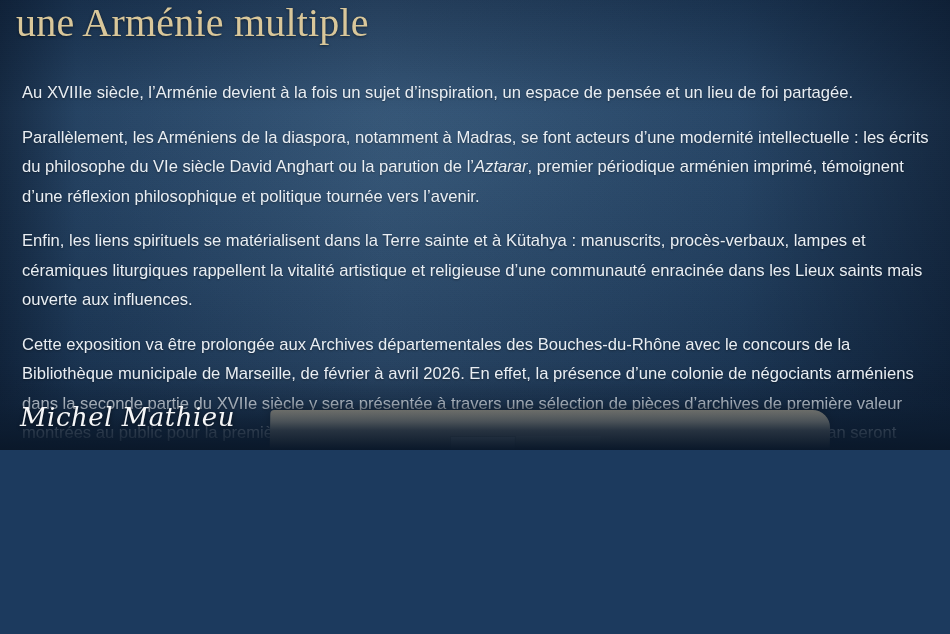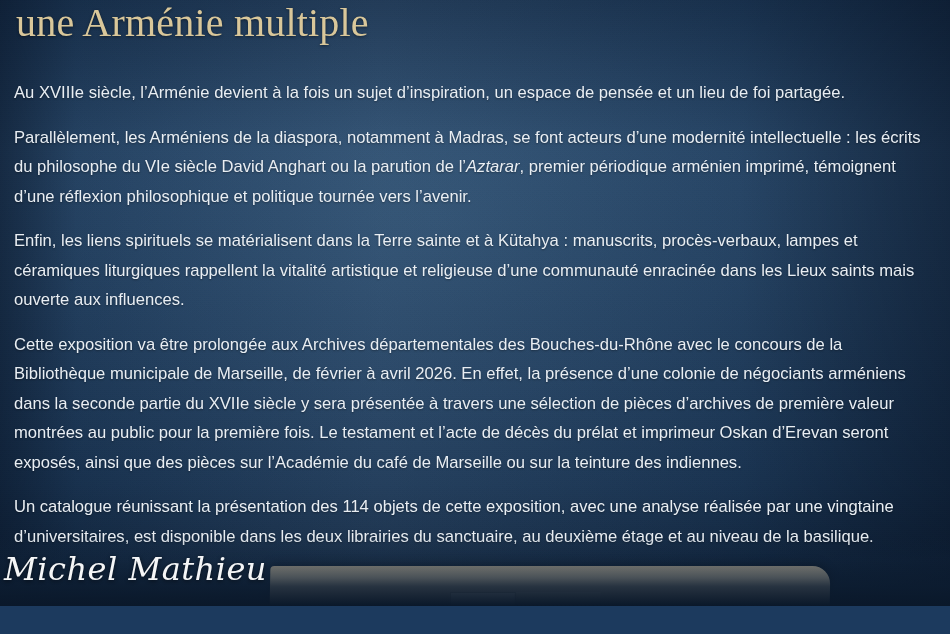--- a/index.html
+++ b/index.html
@@ -9,21 +9,21 @@
   body {
     width: 950px;
     height: 634px;
     overflow: hidden;
     font-family: "Liberation Serif", serif;
     background: #1c3a5e;
   }
   .panel {
     position: relative;
     width: 950px;
-    height: 606px;
+    height: 450px;
     overflow: hidden;
     background:
       radial-gradient(ellipse 900px 520px at 46% 36%, #2d5073 0%, #27486b 34%, #1f3d5e 62%, #17314e 85%, #11263f 100%);
   }
   
   .sheen {
     position: absolute;
     inset: 0;
     background:
       linear-gradient(to right, rgba(8,20,38,0.55) 0%, rgba(8,20,38,0.12) 8%, rgba(255,255,255,0.03) 40%, rgba(8,20,38,0.10) 78%, rgba(6,16,32,0.5) 100%),
@@ -60,21 +60,21 @@
     left: 14px;
     top: 78px;
     width: 920px;
     color: #e9eef3;
     font-family: "Liberation Sans", sans-serif;
     font-size: 16.6px;
     line-height: 29.5px;
     text-shadow: 0 1px 2px rgba(0,0,0,0.35);
   }
   .body-text p {
-    margin: 0 0 15px 0;
+    margin: 0 0 15px 8px;
   }
   .body-text p.last {
     margin-bottom: 0;
   }
   .body-text i {
   }
   
   .bottom-fade {
     position: absolute;
     left: 0;
@@ -111,25 +111,25 @@
     position: absolute;
     left: 210px;
     bottom: 0;
     width: 120px;
     height: 18px;
     background: linear-gradient(to bottom, #ccc1a8, #a99d86);
     transform: skewX(-6deg);
   }
   .watermark {
     position: absolute;
-    left: 4px;
+    left: 20px;
     bottom: 18px;
     font-family: "DejaVu Serif", serif;
     font-style: italic;
-    font-size: 32px;
+    font-size: 26px;
     color: #ffffff;
     text-shadow: 0 1px 4px rgba(0,0,0,0.6);
     letter-spacing: 0.5px;
     opacity: 0.96;
   }
 </style>
 </head>
 <body>
 
 <div class="panel">

